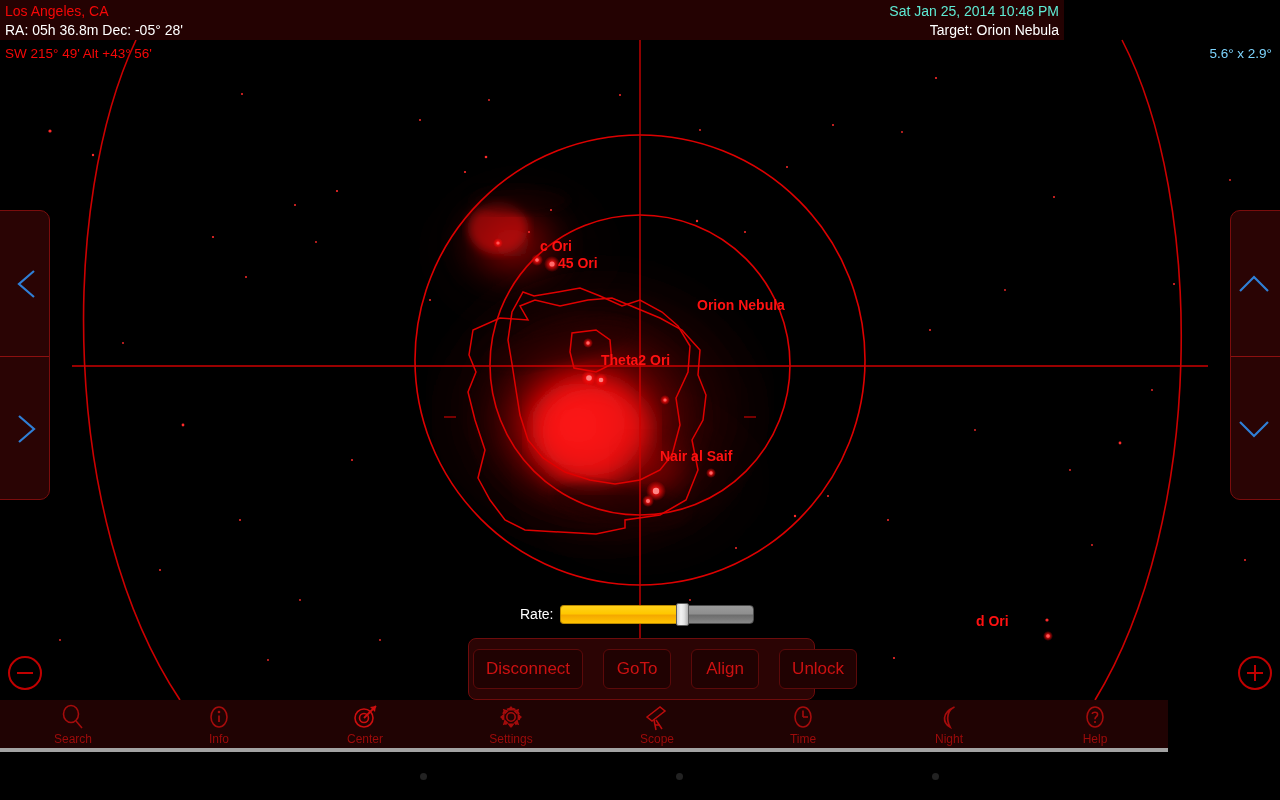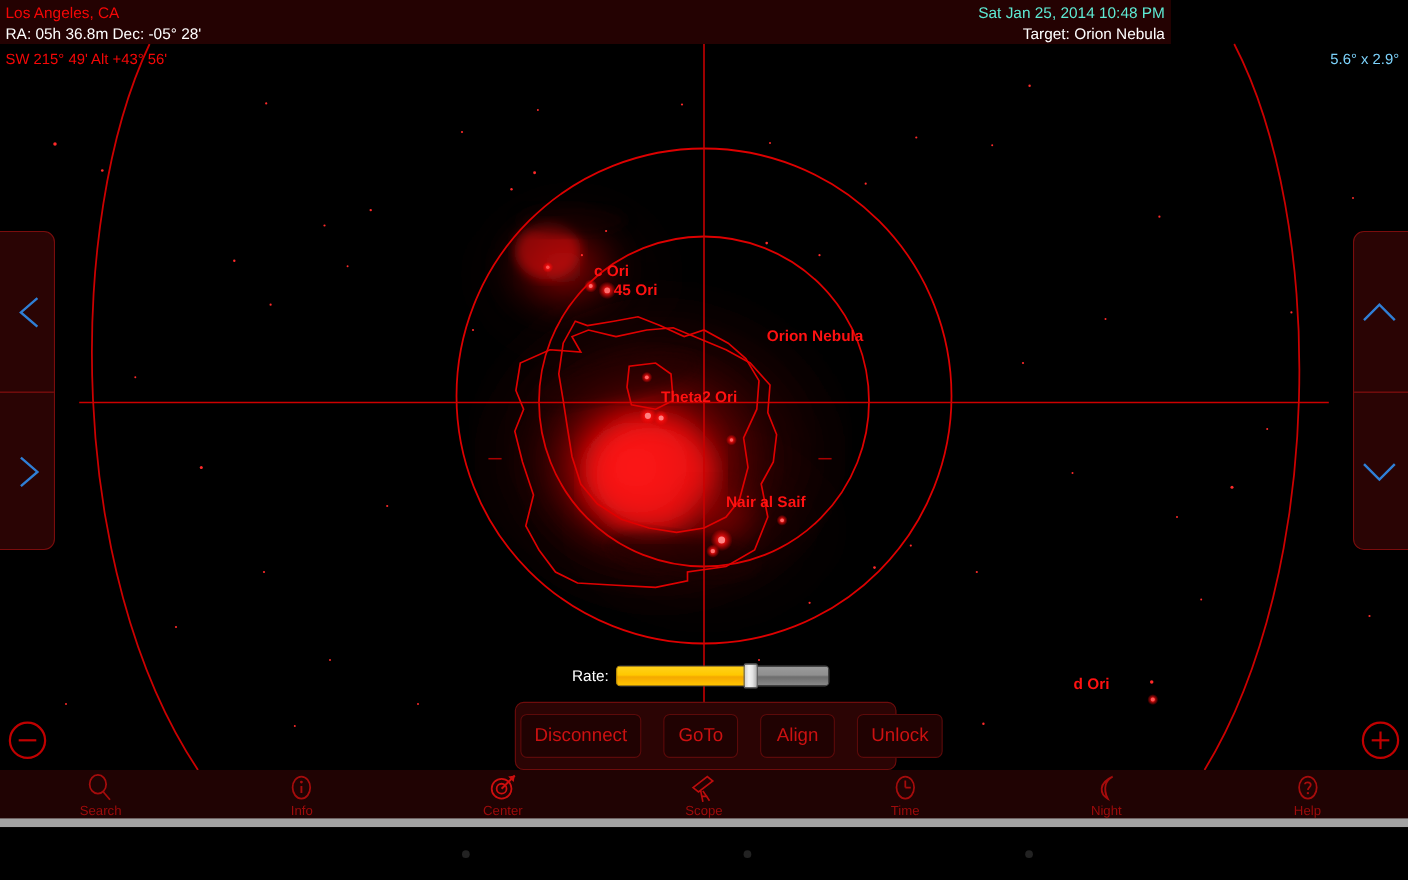--- a/index.html
+++ b/index.html
@@ -102,23 +102,23 @@
     display:flex; align-items:center; justify-content:center;
     padding:0 12px; white-space:nowrap;
   }
   #btn-disconnect{ flex:0 0 100px; }
   #btn-goto{ flex:0 0 68px; }
   #btn-align{ flex:0 0 68px; }
   #btn-unlock{ flex:0 0 68px; }
 
   
   #toolbar{
-    position:absolute; left:0; bottom:48px; width:1280px; height:52px;
+    position:absolute; left:0; bottom:48px; width:1168px; height:52px;
     background:#200303; z-index:45; display:flex;
-    border-bottom:8px solid #a3a3a3;
+    border-bottom:4px solid #a3a3a3;
   }
   .tool{
     flex:1; display:flex; flex-direction:column;
     align-items:center; justify-content:flex-start; padding-top:2px;
   }
   .tool .glyph{ height:30px; display:flex; align-items:center; justify-content:center; }
   .tool .tlabel{ font-size:12px; color:#9e0b0b; line-height:14px; }
 
   
   #navbar{
@@ -429,20 +429,39 @@
       <svg width="28" height="28" viewBox="0 0 28 28">
         <circle cx="13" cy="15" r="9" fill="none" stroke="#cc0f0f" stroke-width="1.6"></circle>
         <circle cx="13" cy="15" r="4.5" fill="none" stroke="#cc0f0f" stroke-width="1.6"></circle>
         <line x1="13" y1="15" x2="25" y2="3" stroke="#cc0f0f" stroke-width="1.8"></line>
         <polygon points="25,3 19,4 24,9" fill="#cc0f0f"></polygon>
       </svg>
     </span>
     <span class="tlabel">Center</span>
   </div>
 
+  <div class="tool">
+    <span class="glyph">
+      <svg width="28" height="28" viewBox="0 0 28 28">
+        <g fill="none" stroke="#a50c0c" stroke-width="1.6">
+          <circle cx="14" cy="14" r="4.2"></circle>
+          <path d="M14 4.2 L16 6.6 L12 6.6 Z"></path>
+          <path d="M14 23.8 L16 21.4 L12 21.4 Z"></path>
+          <path d="M4.2 14 L6.6 12 L6.6 16 Z"></path>
+          <path d="M23.8 14 L21.4 12 L21.4 16 Z"></path>
+          <path d="M7 7 L10.2 8 L8 10.2 Z"></path>
+          <path d="M21 21 L17.8 20 L20 17.8 Z"></path>
+          <path d="M21 7 L20 10.2 L17.8 8 Z"></path>
+          <path d="M7 21 L8 17.8 L10.2 20 Z"></path>
+          <circle cx="14" cy="14" r="8.6" stroke-dasharray="3 3"></circle>
+        </g>
+      </svg>
+    </span>
+    <span class="tlabel">Settings</span>
+  </div>
 
 
   <div class="tool">
     <span class="glyph">
       <svg width="30" height="28" viewBox="0 0 30 28">
         <g fill="none" stroke="#bb0d0d" stroke-width="1.5">
           <path d="M5 14 L18 4 L23 8 L10 18 Z"></path>
           <line x1="12" y1="17" x2="14" y2="27"></line>
           <line x1="14" y1="17" x2="20" y2="26"></line>
           <line x1="13" y1="22" x2="18" y2="22"></line>

